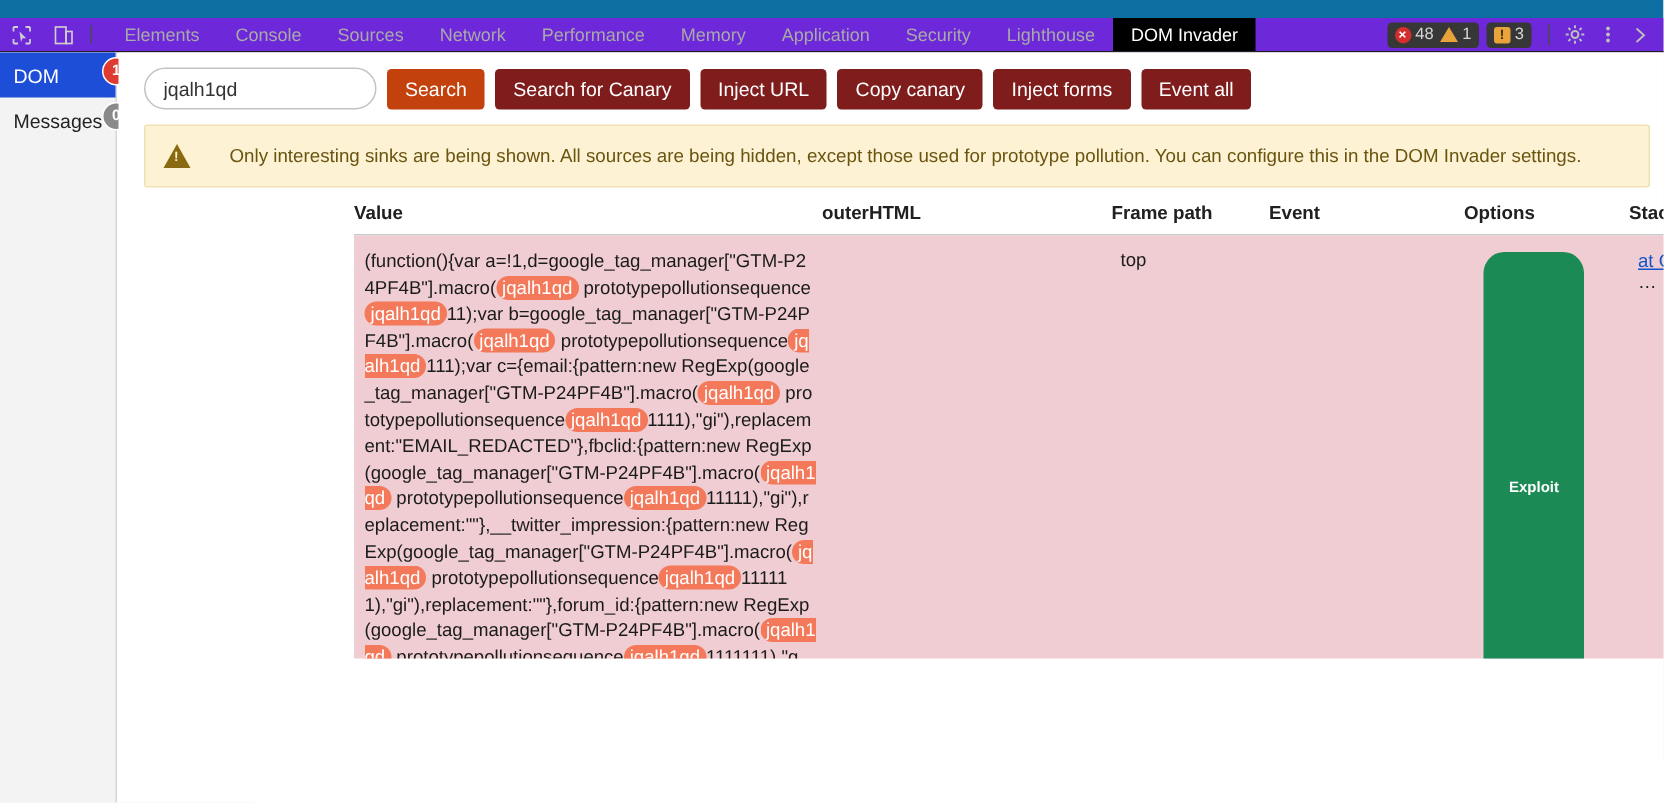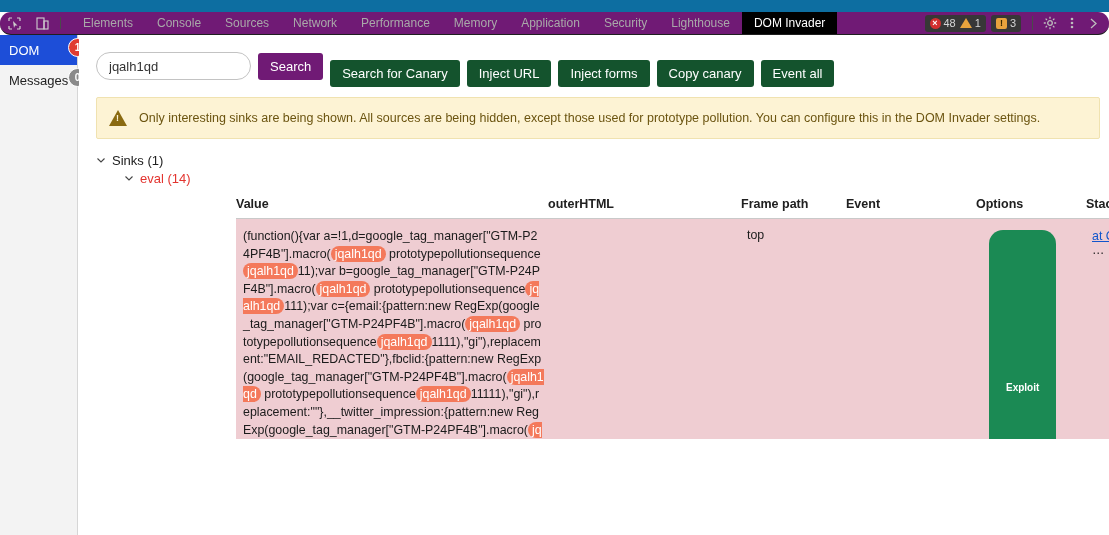--- a/index.html
+++ b/index.html
@@ -23,24 +23,23 @@
   #page-strip .ghost {
     position: absolute; left: 300px; top: -62px;
     font-size: 62px; font-weight: bold; color: #ffffff;
     letter-spacing: 3px; white-space: nowrap;
     font-family: "Liberation Sans", sans-serif;
   }
 
   
   #devtools-bar {
     position: absolute; left: 0; top: 12px; width: 1109px; height: 23px;
-    background: #701a75;
+    background: #6d28d9;
     display: flex; align-items: stretch;
     border-bottom: 1px solid #1f1f1f;
-    border-radius: 11px;
   }
   .dt-iconbtn {
     width: 28px; display: flex; align-items: center; justify-content: center;
     color: #cfcfcf;
   }
   .dt-iconbtn svg { display: block; }
   .dt-sep {
     width: 1px; background: #4a4a4a; margin: 5px 6px 5px 4px;
   }
   .dt-tabs { display: flex; align-items: stretch; margin-left: 4px; }
@@ -122,27 +121,27 @@
     padding: 0 12px; font-size: 13px; color: #333;
     background: #ffffff; outline: none;
     font-family: "Liberation Sans", sans-serif;
   }
   .btn {
     height: 27px; padding: 0 12px; border: none; border-radius: 3px;
     font-size: 13px; color: #ffffff; cursor: pointer;
     font-family: "Liberation Sans", sans-serif;
     display: flex; align-items: center;
   }
-  .btn.primary { background: #701a75; }
-  .btn.grey { background: #14532d; margin-top: 15px; }
+  .btn.primary { background: #c2410c; }
+  .btn.grey { background: #7f1d1d; }
 
   
   #banner {
     margin: 0 9px 0 17px; background: #fdf3d4; border: 1px solid #f0e2b0;
-    height: 42px; display: flex; align-items: center; gap: 12px;
+    height: 42px; display: flex; align-items: center; gap: 26px;
     padding: 0 12px; border-radius: 2px;
   }
   .warn-tri {
     width: 0; height: 0; flex: none;
     border-left: 9px solid transparent; border-right: 9px solid transparent;
     border-bottom: 16px solid #8a6a10; position: relative;
   }
   .warn-tri::after {
     content: "!"; position: absolute; left: -2px; top: 3px;
     font-size: 9px; font-weight: bold; color: #fdf3d4;
@@ -282,48 +281,30 @@
     </div>
   </div>
 
   <div id="content">
 
     <div id="toolbar">
       <input id="search-input" type="text" value="jqalh1qd" style="">
       <button class="btn primary">Search</button>
       <button class="btn grey">Search for Canary</button>
       <button class="btn grey">Inject URL</button>
+      <button class="btn grey">Copy canary</button>
       <button class="btn grey">Inject forms</button>
-      <button class="btn grey">Copy canary</button>
       <button class="btn grey">Event all</button>
     </div>
 
     <div id="banner">
       <span class="warn-tri"></span>
       <span id="banner-text">Only interesting sinks are being shown. All sources are being hidden, except those used for prototype pollution. You can configure this in the DOM Invader settings.</span>
     </div>
 
-    <div id="tree">
-      <div class="tree-row">
-        <span class="caret">
-          <svg width="10" height="10" viewBox="0 0 10 10">
-              <path d="M1.5 3.5L5 7l3.5-3.5" stroke="#444" stroke-width="1.1" fill="none"></path>
-            </svg>
-        </span>
-        <span class="tree-label">Sinks (1)</span>
-      </div>
-      <div class="tree-row lvl2">
-        <span class="caret">
-          <svg width="10" height="10" viewBox="0 0 10 10">
-              <path d="M1.5 3.5L5 7l3.5-3.5" stroke="#444" stroke-width="1.1" fill="none"></path>
-            </svg>
-        </span>
-        <span class="tree-label sink">eval (14)</span>
-      </div>
-    </div>
 
     <div id="table">
       <div class="thead">
         <div class="col-value">Value</div>
         <div class="col-outer">outerHTML</div>
         <div class="col-frame">Frame path</div>
         <div class="col-event">Event</div>
         <div class="col-options">Options</div>
         <div class="col-stack">Stack Trace</div>
       </div>

